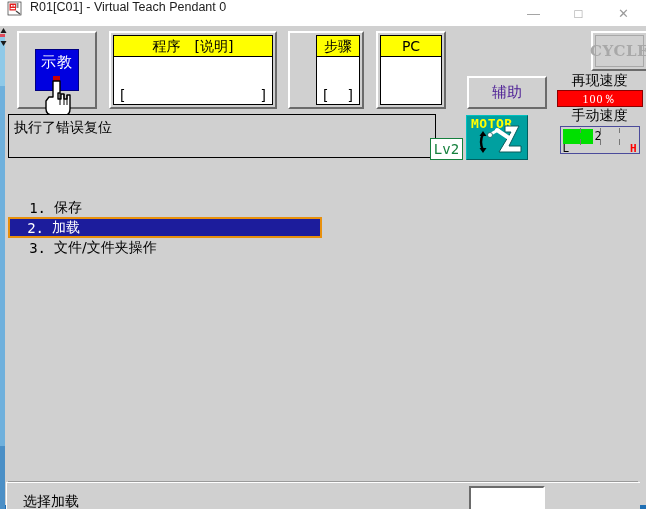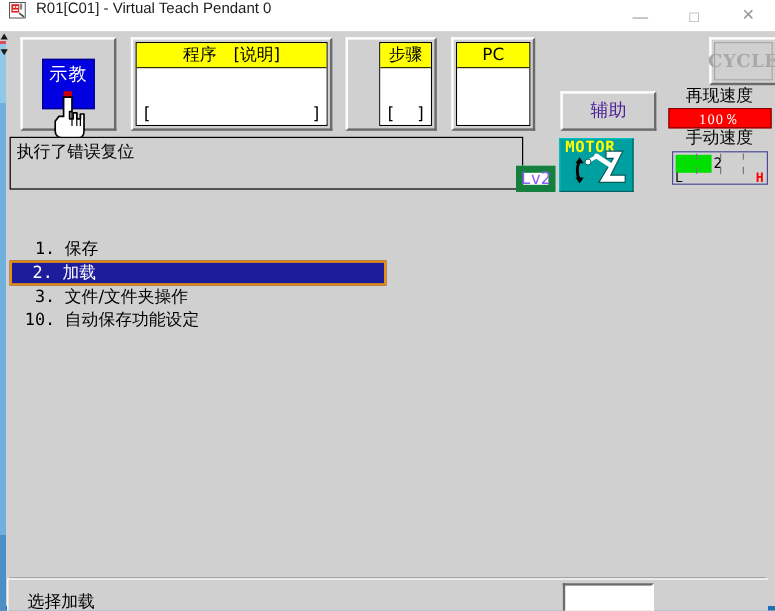--- a/index.html
+++ b/index.html
@@ -316,24 +316,24 @@
     line-height: 18px;
   }
 
   
   #lv-badge {
     position: absolute;
     left: 430px; top: 112px;
     width: 33px; height: 22px;
     background: #ffffff;
     box-sizing: border-box;
-    border: 6px solid #15803d;
+    border: 1px solid #15803d;
     display: flex; align-items: center; justify-content: center;
     font-size: 14px;
-    color: #8b5cf6;
+    color: #15803d;
     font-family: "DejaVu Sans Mono", monospace;
   }
 
   
   #joint-ind {
     position: absolute;
     left: 466px; top: 89px;
     width: 62px; height: 45px;
     background: #00a0a0;
     box-sizing: border-box;
@@ -581,24 +581,20 @@
         <span class="menu-label">保存</span>
       </div>
       <div class="menu-item selected" style="background: rgb(28, 28, 156); border-color: rgb(232, 144, 12);">
         <span class="menu-num">2.</span>
         <span class="menu-label">加载</span>
       </div>
       <div class="menu-item">
         <span class="menu-num">3.</span>
         <span class="menu-label">文件/文件夹操作</span>
       </div>
-      <div class="menu-item">
-        <span class="menu-num">10.</span>
-        <span class="menu-label">自动保存功能设定</span>
-      </div>
     </div>
 
     <div id="bottom-sep"></div>
     <div id="bottom-bar">
       <div id="bottom-text">选择加载</div>
       <div id="bottom-input"></div>
     </div>
 
   </div>
 </div>

